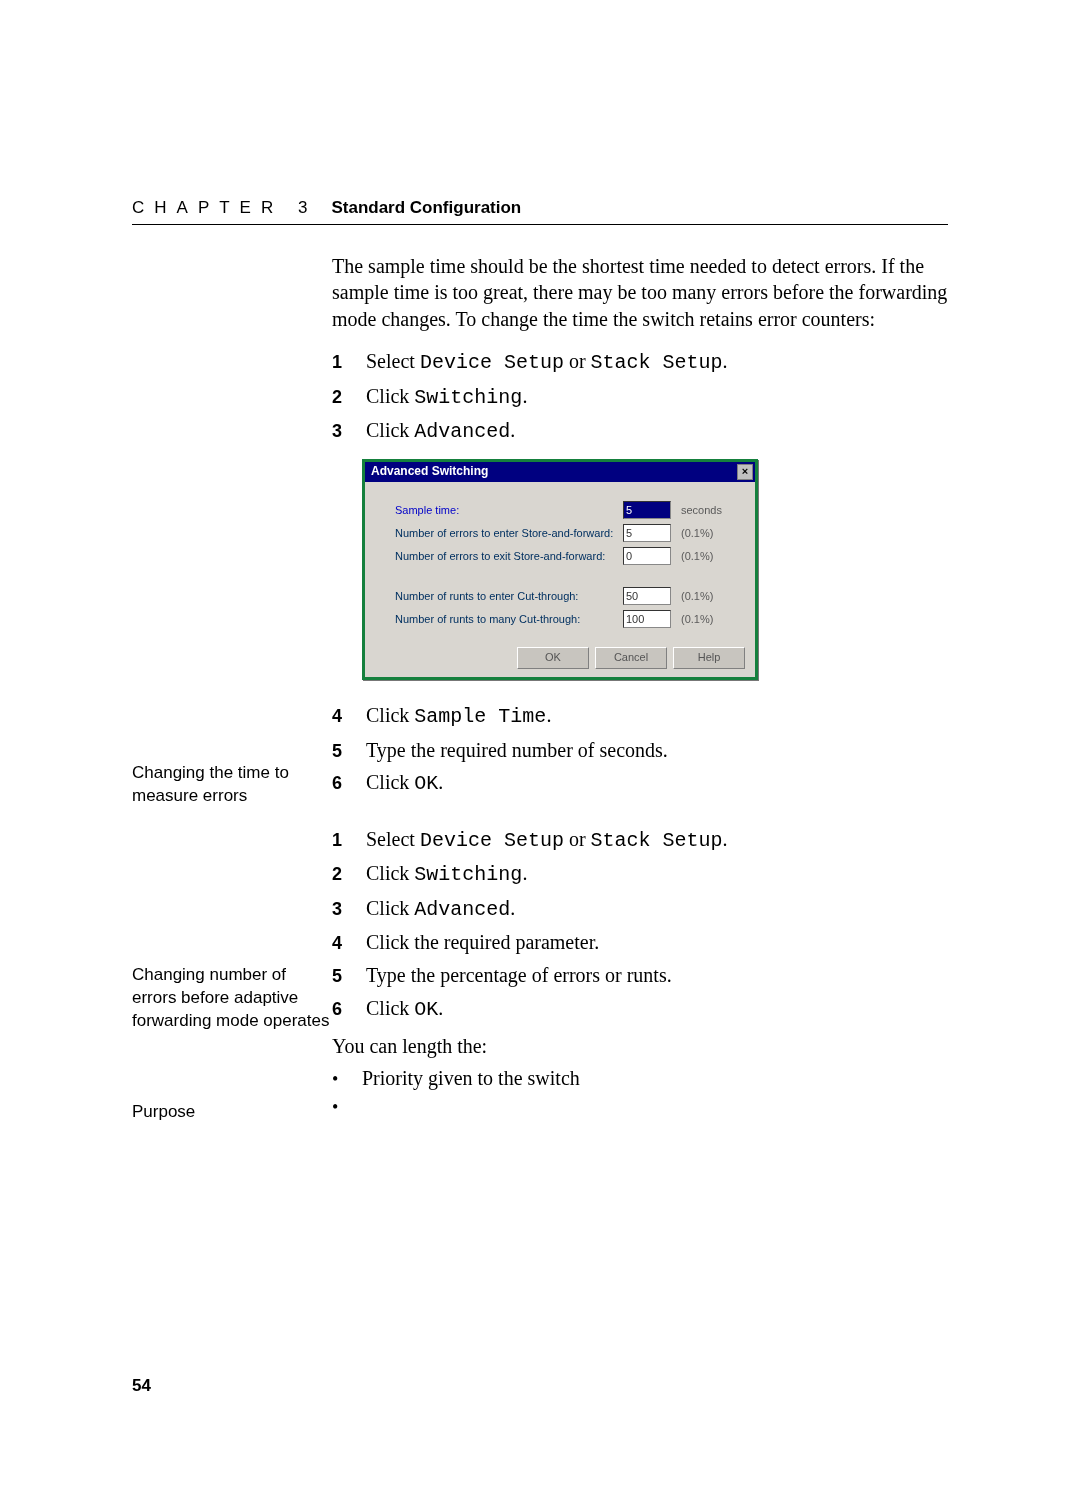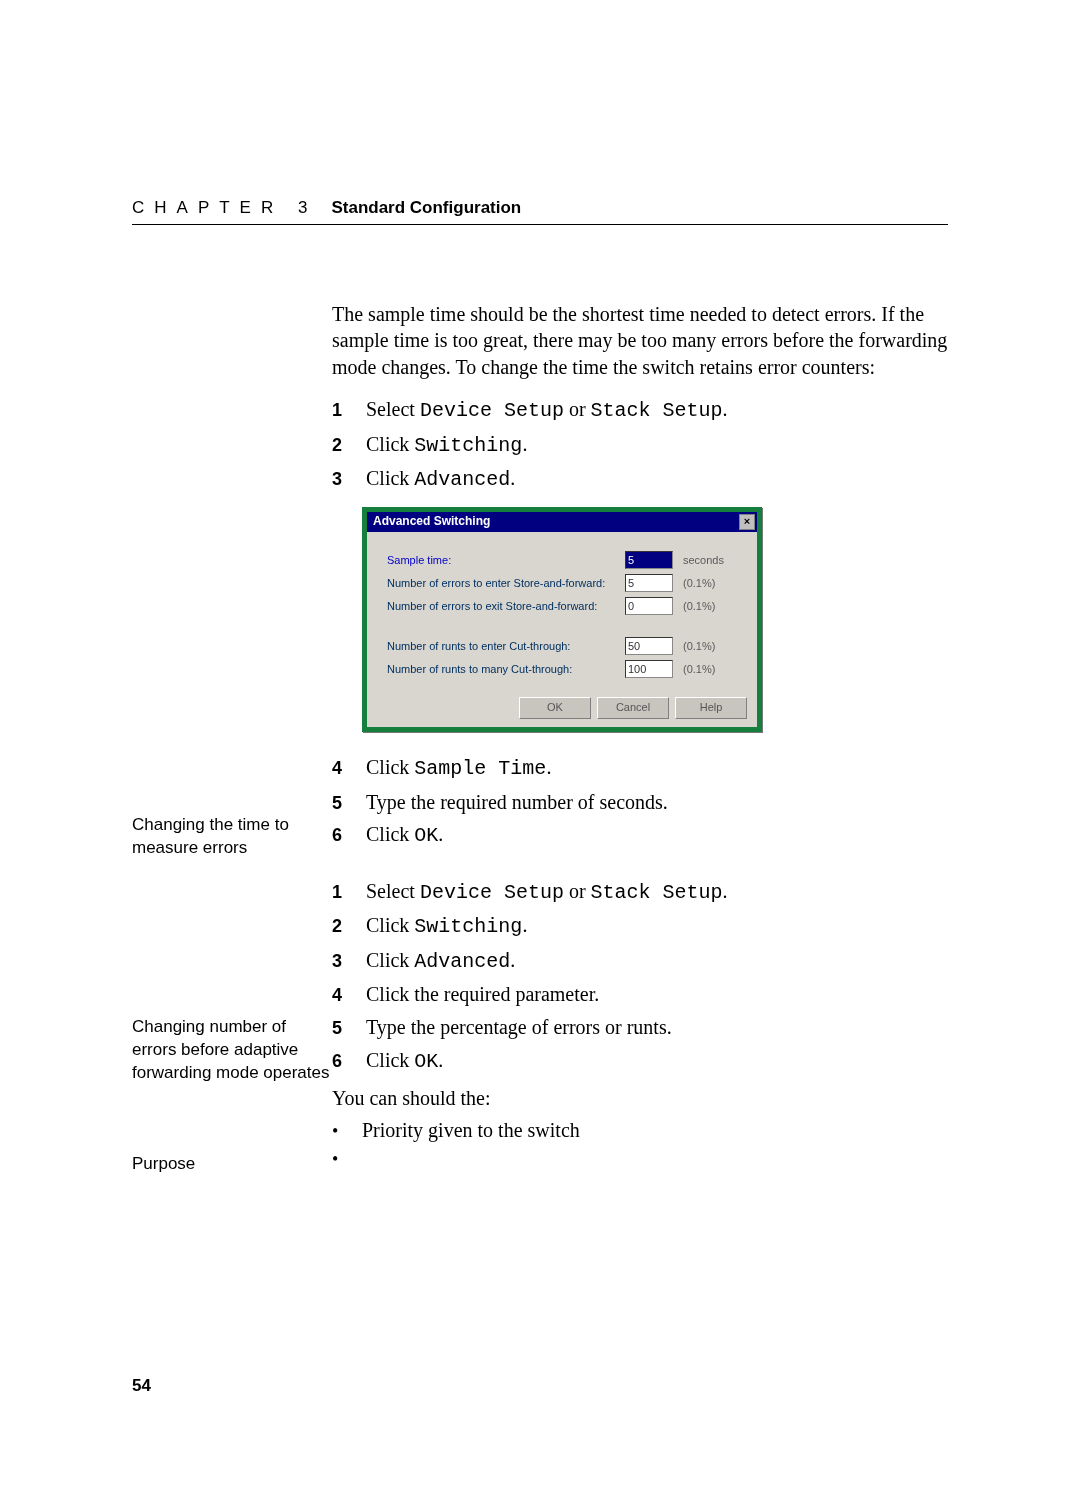--- a/index.html
+++ b/index.html
@@ -10,21 +10,21 @@
     width: 1080px;
     height: 1492px;
     position: relative;
   }
   .page {
     padding: 198px 132px 0 132px;
   }
   .hdr {
     border-bottom: 1px solid #000;
     padding-bottom: 6px;
-    margin-bottom: 76px;
+    margin-bottom: 28px;
   }
   .hdr-chap {
     letter-spacing: 10px;
     font-size: 17px;
     font-family: Arial, Helvetica, sans-serif;
   }
   .hdr-title {
     font-weight: bold;
     font-size: 17px;
     font-family: Arial, Helvetica, sans-serif;
@@ -61,21 +61,21 @@
     font-family: Arial, Helvetica, sans-serif;
     font-weight: bold;
     font-size: 18px;
     width: 34px;
     flex: 0 0 34px;
   }
   .mono { font-family: "Courier New", monospace; white-space: pre; }
   .dialog-wrap { margin: 14px 0 22px 30px; }
   .dialog {
     width: 390px;
-    border: 5px solid #15803d;
+    border: 3px solid #15803d;
     background: #d9d6d0;
     font-family: "MS Sans Serif", Arial, sans-serif;
     font-size: 11px;
     box-shadow: 1px 1px 0 #777;
   }
   .titlebar {
     background: #000080;
     color: #fff;
     display: flex;
     justify-content: space-between;
@@ -86,21 +86,21 @@
   }
   .titlebar .closebox {
     width: 14px; height: 14px;
     background: #c0c0c0;
     color: #000;
     text-align: center;
     line-height: 12px;
     border: 1px solid #808080;
     font-size: 11px;
   }
-  .dlg-body { padding: 14px 14px 8px 20px; }
+  .dlg-body { padding: 14px 14px 8px 30px; }
   .dlg-row {
     display: flex;
     align-items: center;
     margin: 5px 0;
     color: #003060;
   }
   .dlg-row.group-top { margin-top: 22px; }
   .dlg-lbl { flex: 1; font-size: 11px;}
   .dlg-lbl.hi { color: #0000c8; }
   .dlg-input {
@@ -262,21 +262,21 @@
             <span>Click <span class="mono">OK</span>.</span>
           </li>
         </ol>
 
     </div>
   </div>
 
   <div class="row">
     <div class="side">Purpose</div>
     <div class="body">
-      <p class="para" style="margin-bottom:4px;">You can should the:</p>
+      <p class="para" style="margin-bottom:4px;">You can length the:</p>
       <ul class="bul" id="bullets">
           <li>
             <span class="dot">•</span>
             <span>Priority given to the switch</span>
           </li>
           <li>
             <span class="dot">•</span>
           </li>
         </ul>
     </div>

